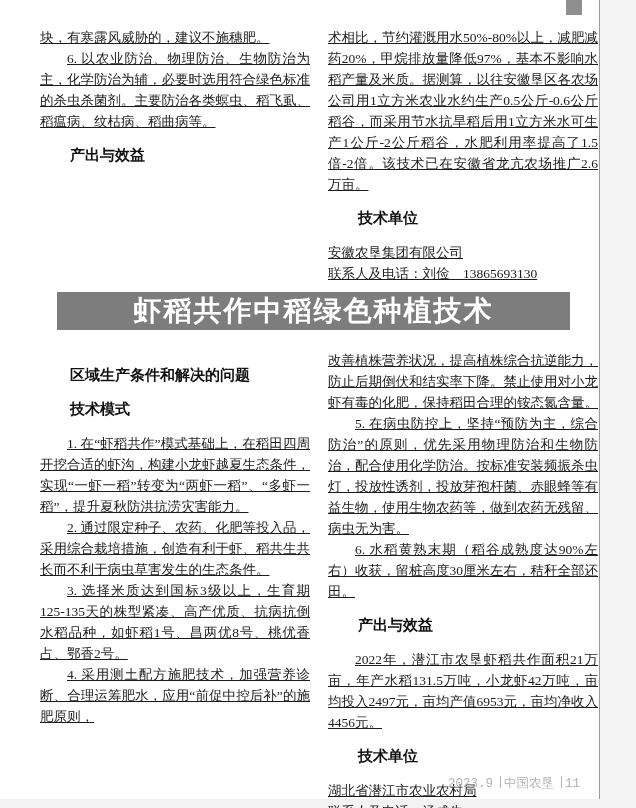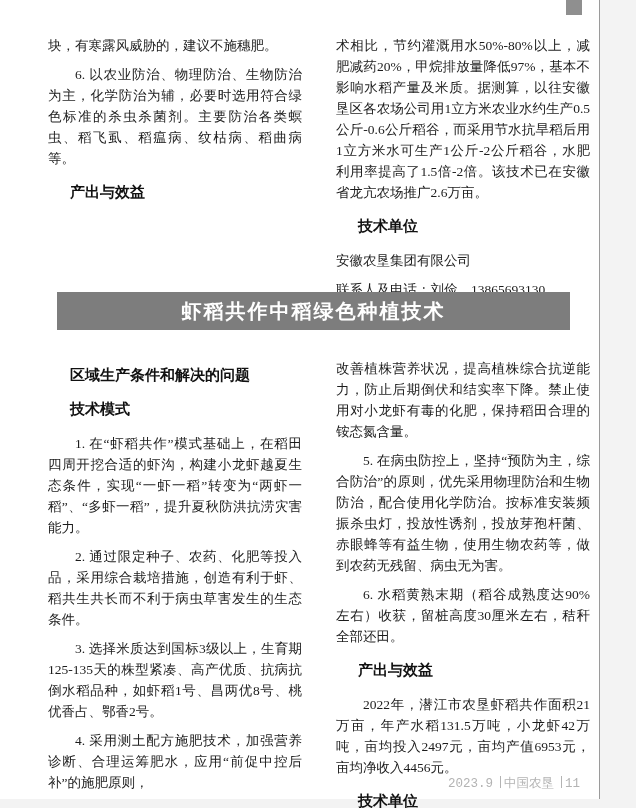--- a/index.html
+++ b/index.html
@@ -19,33 +19,33 @@
     position:absolute;left:566px;top:0;width:16px;height:15px;background:#8f8f8f;
   }
   .col{
     position:absolute;width:270px;
     font-size:13.5px;line-height:21px;text-align:justify;color:#1c1c1c;
   }
   #col-top-left{left:40px;top:27px;}
   #col-top-right{left:328px;top:27px;}
   #col-bottom-left{left:40px;top:352px;}
   #col-bottom-right{left:328px;top:350px;}
-  .col p{margin:8px;text-indent:2em;}
+  .col p{margin:0;text-indent:2em;text-decoration:underline;}
   .col p.noind{text-indent:0;}
   .col h3{
     font-family:Liberation Serif, serif;
     font-size:15px;font-weight:bold;color:#111;
     margin:13px 0 13px;text-indent:2em;line-height:21px;
   }
   .col p.addr{text-indent:0;}
   .title-banner{
     position:absolute;left:57px;top:292px;width:513px;height:38px;
     background:#7d7d7d;color:#ffffff;
     font-family:"Liberation Sans","DejaVu Sans",sans-serif;
-    font-size:20px;font-weight:bold;letter-spacing:2px;
+    font-size:28px;font-weight:bold;letter-spacing:2px;
     text-align:center;line-height:38px;
   }
   .footer{
     position:absolute;left:330px;top:776px;width:250px;
     text-align:right;color:#b3b3b3;font-size:12.5px;line-height:16px;
     font-family:Liberation Mono, monospace;
   }
   .footer .seg{display:inline-block;}
   .footer .bar{
     display:inline-block;width:1px;height:12px;background:#b3b3b3;

